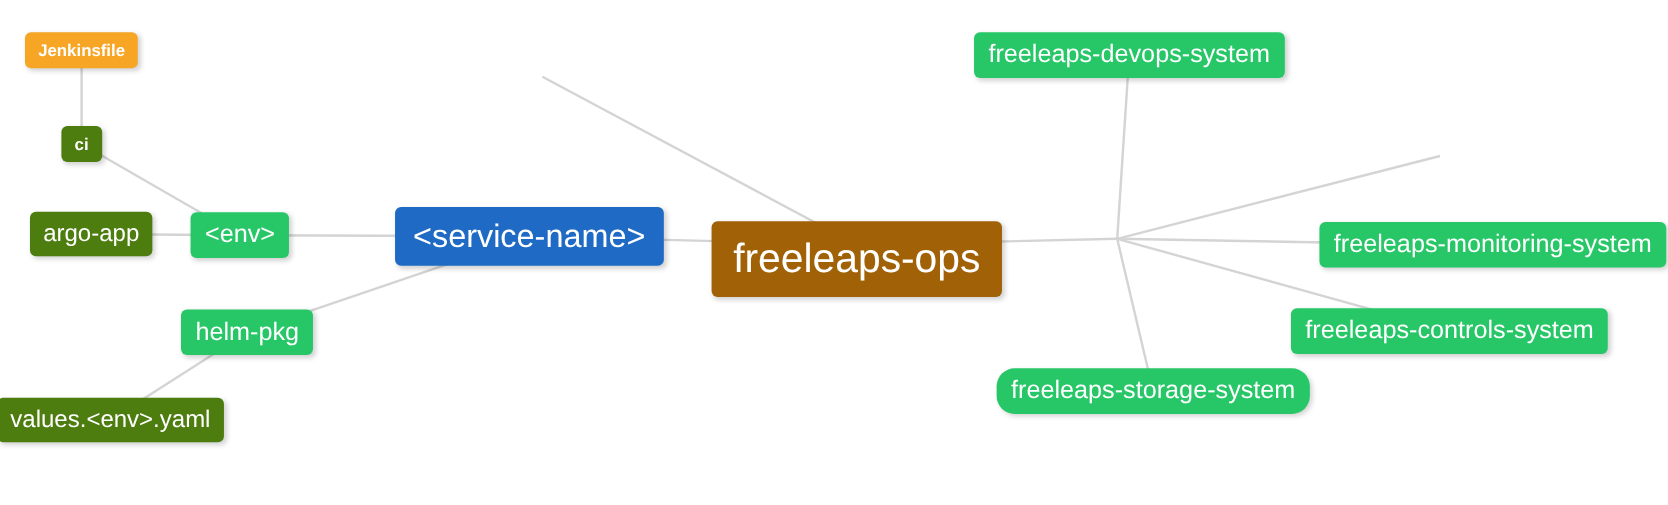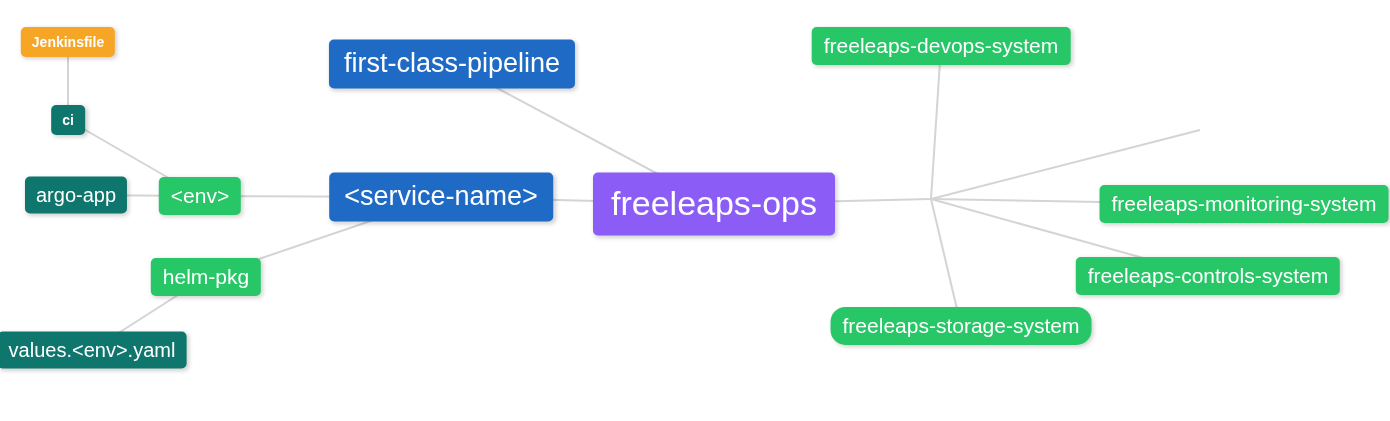--- a/index.html
+++ b/index.html
@@ -29,22 +29,22 @@
     border-radius: 5px;
     white-space: nowrap;
     text-align: center;
     box-shadow: 2px 2px 4px rgba(0,0,0,0.18);
     cursor: pointer;
     line-height: 1.15;
   }
   
   .c-blue  { background: #1e6ac4; }
   .c-green { background: #27c768; }
-  .c-dark  { background: #8b5cf6; }
-  .c-red   { background: #0f766e; }
+  .c-dark  { background: #a16207; margin-top: 12px; }
+  .c-red   { background: #4d7c0f; }
   .c-amber { background: #f6a525; }
   
   .t-xl { font-size: 34px; padding: 12px 18px; }
   .t-lg { font-size: 27px; padding: 9px 15px; }
   .t-md { font-size: 21px; padding: 7px 12px; }
   .t-sm { font-size: 20px; padding: 7px 11px; }
   .t-xs { font-size: 14px; padding: 7px 11px; font-weight: bold; }
 </style>
 </head>
 <body>
@@ -73,21 +73,20 @@
   <div class="node c-red t-xs" style="left:68px;  top:120px;">ci</div>
 
   <div class="node c-red t-sm" style="left:76px;  top:195px;">argo-app</div>
 
   <div class="node c-green t-md" style="left:200px; top:196px;">&lt;env&gt;</div>
 
   <div class="node c-green t-md" style="left:206px; top:277px;">helm-pkg</div>
 
   <div class="node c-red t-sm" style="left:92px;  top:350px;">values.&lt;env&gt;.yaml</div>
 
-  <div class="node c-blue t-lg" style="left:452px; top:64px;">first-class-pipeline</div>
 
   <div class="node c-blue t-lg" style="left:441px; top:197px;">&lt;service-name&gt;</div>
 
   <div class="node c-dark t-xl" style="left:714px; top:204px;">freeleaps-ops</div>
 
 
   <div class="node c-green t-md" style="left:941px;  top:46px;">freeleaps-devops-system</div>
 
 
   <div class="node c-green t-md" style="left:1212px; top:204px;margin-left:32px;">freeleaps-monitoring-system</div>

